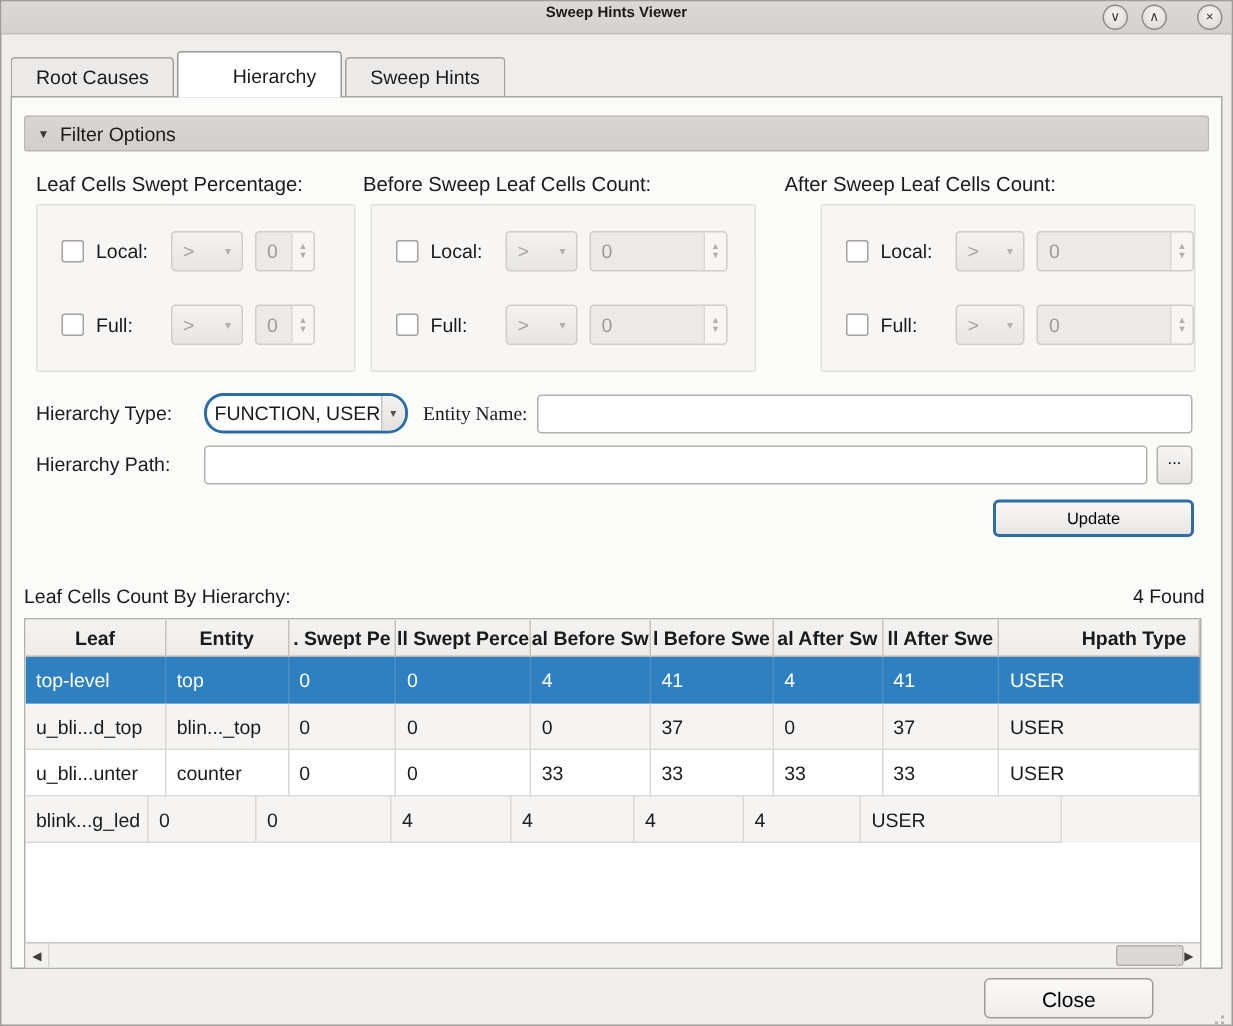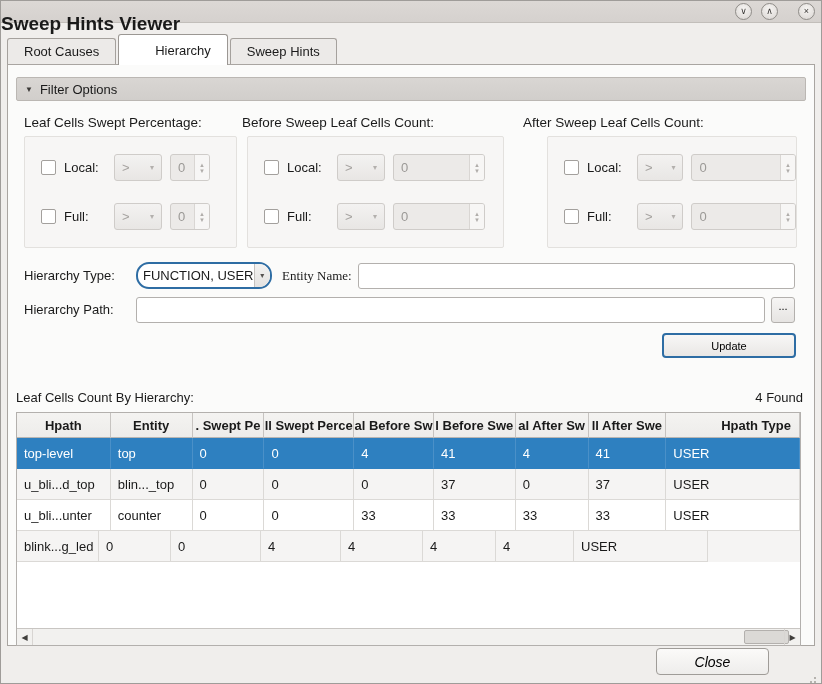--- a/index.html
+++ b/index.html
@@ -8,22 +8,22 @@
     font-family:"Liberation Sans","DejaVu Sans",sans-serif;
     font-size:13px; color:#1a1a1a;
     background:#f0eeec;
   }
   .window { width:822px; height:684px; position:relative; background:#f0eeec;
             border:1px solid #9f9c99; overflow:hidden; display:flex; flex-direction:column; }
 
   
   .titlebar { height:22px; background:linear-gradient(#dcd8d5,#d5d1ce);
               border-bottom:1px solid #c2beba; position:relative; flex:0 0 auto; }
-  .titlebar-title { position:absolute; left:0; right:0; top:12px; 
-                    font-weight:bold; font-size:19px; }
+  .titlebar-title { position:absolute; left:0; right:0; top:2px; text-align:center;
+                    font-weight:bold; font-size:10px; }
   .titlebar-btns { position:absolute; right:6px; top:2px; display:flex; gap:9px; align-items:center; }
   .tb-btn { width:17px; height:17px; border-radius:50%; border:1px solid #8f8c88;
             background:radial-gradient(circle at 50% 35%, #f7f5f3, #d9d5d2);
             display:flex; align-items:center; justify-content:center;
             font-size:9px; color:#3a3836; line-height:1; cursor:default; }
   .tb-btn.close { margin-left:11px; }
 
   
   .tabbar { display:flex; align-items:flex-end; padding:11px 0 0 6px; height:41px; flex:0 0 auto; }
   .tab { height:26px; padding:0 16px; display:flex; align-items:center;
@@ -118,21 +118,21 @@
   .hscroll { flex:0 0 17px; background:#f2f1ef; border-top:1px solid #c8c5c2;
              display:flex; align-items:stretch; position:relative; }
   .sbtn { width:16px; display:flex; align-items:center; justify-content:center;
           font-size:8px; color:#403e3c; }
   .sbtn.left { border-right:1px solid #d8d5d2; }
   .sbtn.right { position:absolute; right:0; top:0; bottom:0; border-left:1px solid #d8d5d2; }
   .sthumb { position:absolute; left:727px; top:1px; bottom:1px; width:45px;
             background:#dbd9d6; border:1px solid #b3b0ad; border-radius:2px; }
 
   
-  .bottombar { flex:1; display:flex; justify-content:flex-end; align-items:flex-start;font-style:italic; }
+  .bottombar { flex:1; display:flex; justify-content:flex-end; align-items:center; }
   .close-btn { width:113px; height:27px; margin-right:52px; margin-top:2px;
                background:linear-gradient(#fbfaf9,#eeedeb); border:1px solid #9f9c98;
                border-radius:4px; font:inherit; font-size:14px; }
   .grip { position:absolute; right:5px; bottom:4px; width:2px; height:2px; background:#b5b2ae;
           box-shadow:-4px 4px 0 #b5b2ae, 0 4px 0 #b5b2ae, -8px 8px 0 #b5b2ae,
                      -4px 8px 0 #b5b2ae, 0 8px 0 #b5b2ae; }
 </style>
 </head>
 <body>
 
@@ -291,21 +291,21 @@
       <button class="update-btn">Update</button>
     </div>
 
     <div class="caption-row">
       <span>Leaf Cells Count By Hierarchy:</span>
       <span>4 Found</span>
     </div>
 
     <div class="tablewrap">
       <div class="thead">
-          <div class="hcell col0">Hpath</div>
+          <div class="hcell col0">Leaf</div>
           <div class="hcell col1">Entity</div>
           <div class="hcell col2">. Swept Pe</div>
           <div class="hcell col3">ll Swept Perce</div>
           <div class="hcell col4">al Before Sw</div>
           <div class="hcell col5">l Before Swe</div>
           <div class="hcell col6">al After Sw</div>
           <div class="hcell col7">ll After Swe</div>
           <div class="hcell col8 right">Hpath Type</div>
         </div>
       <div class="tbody">

